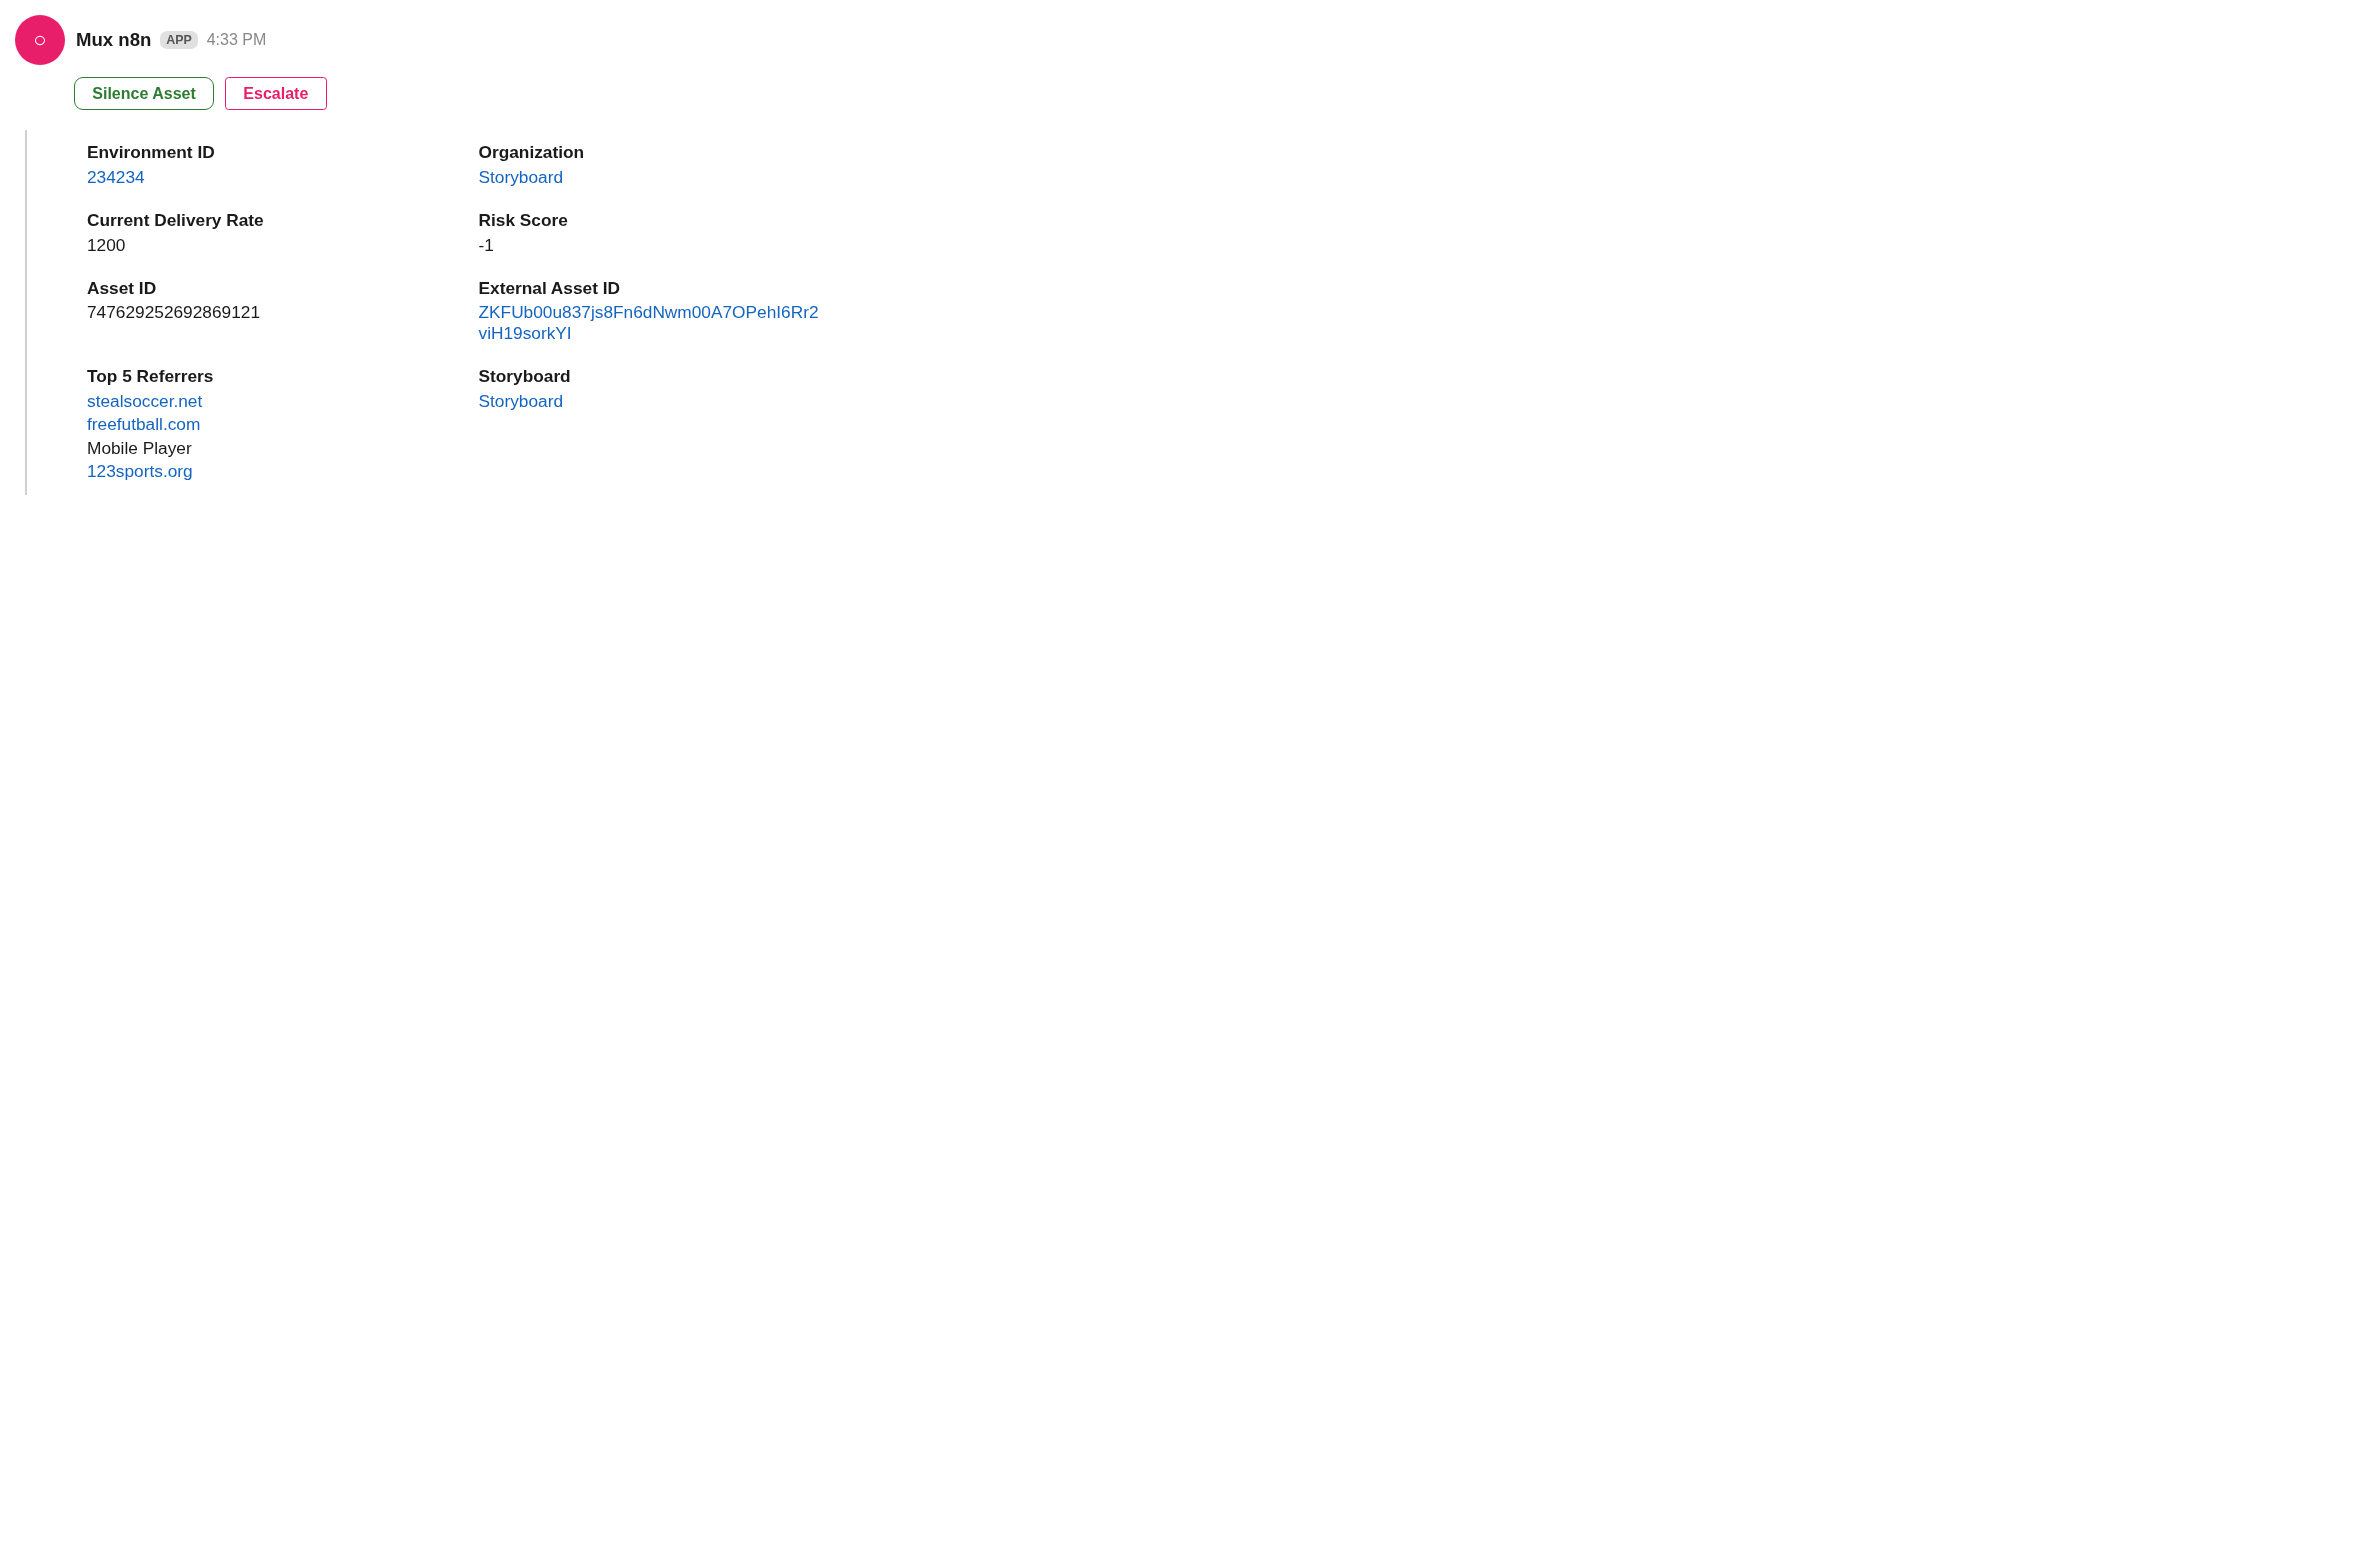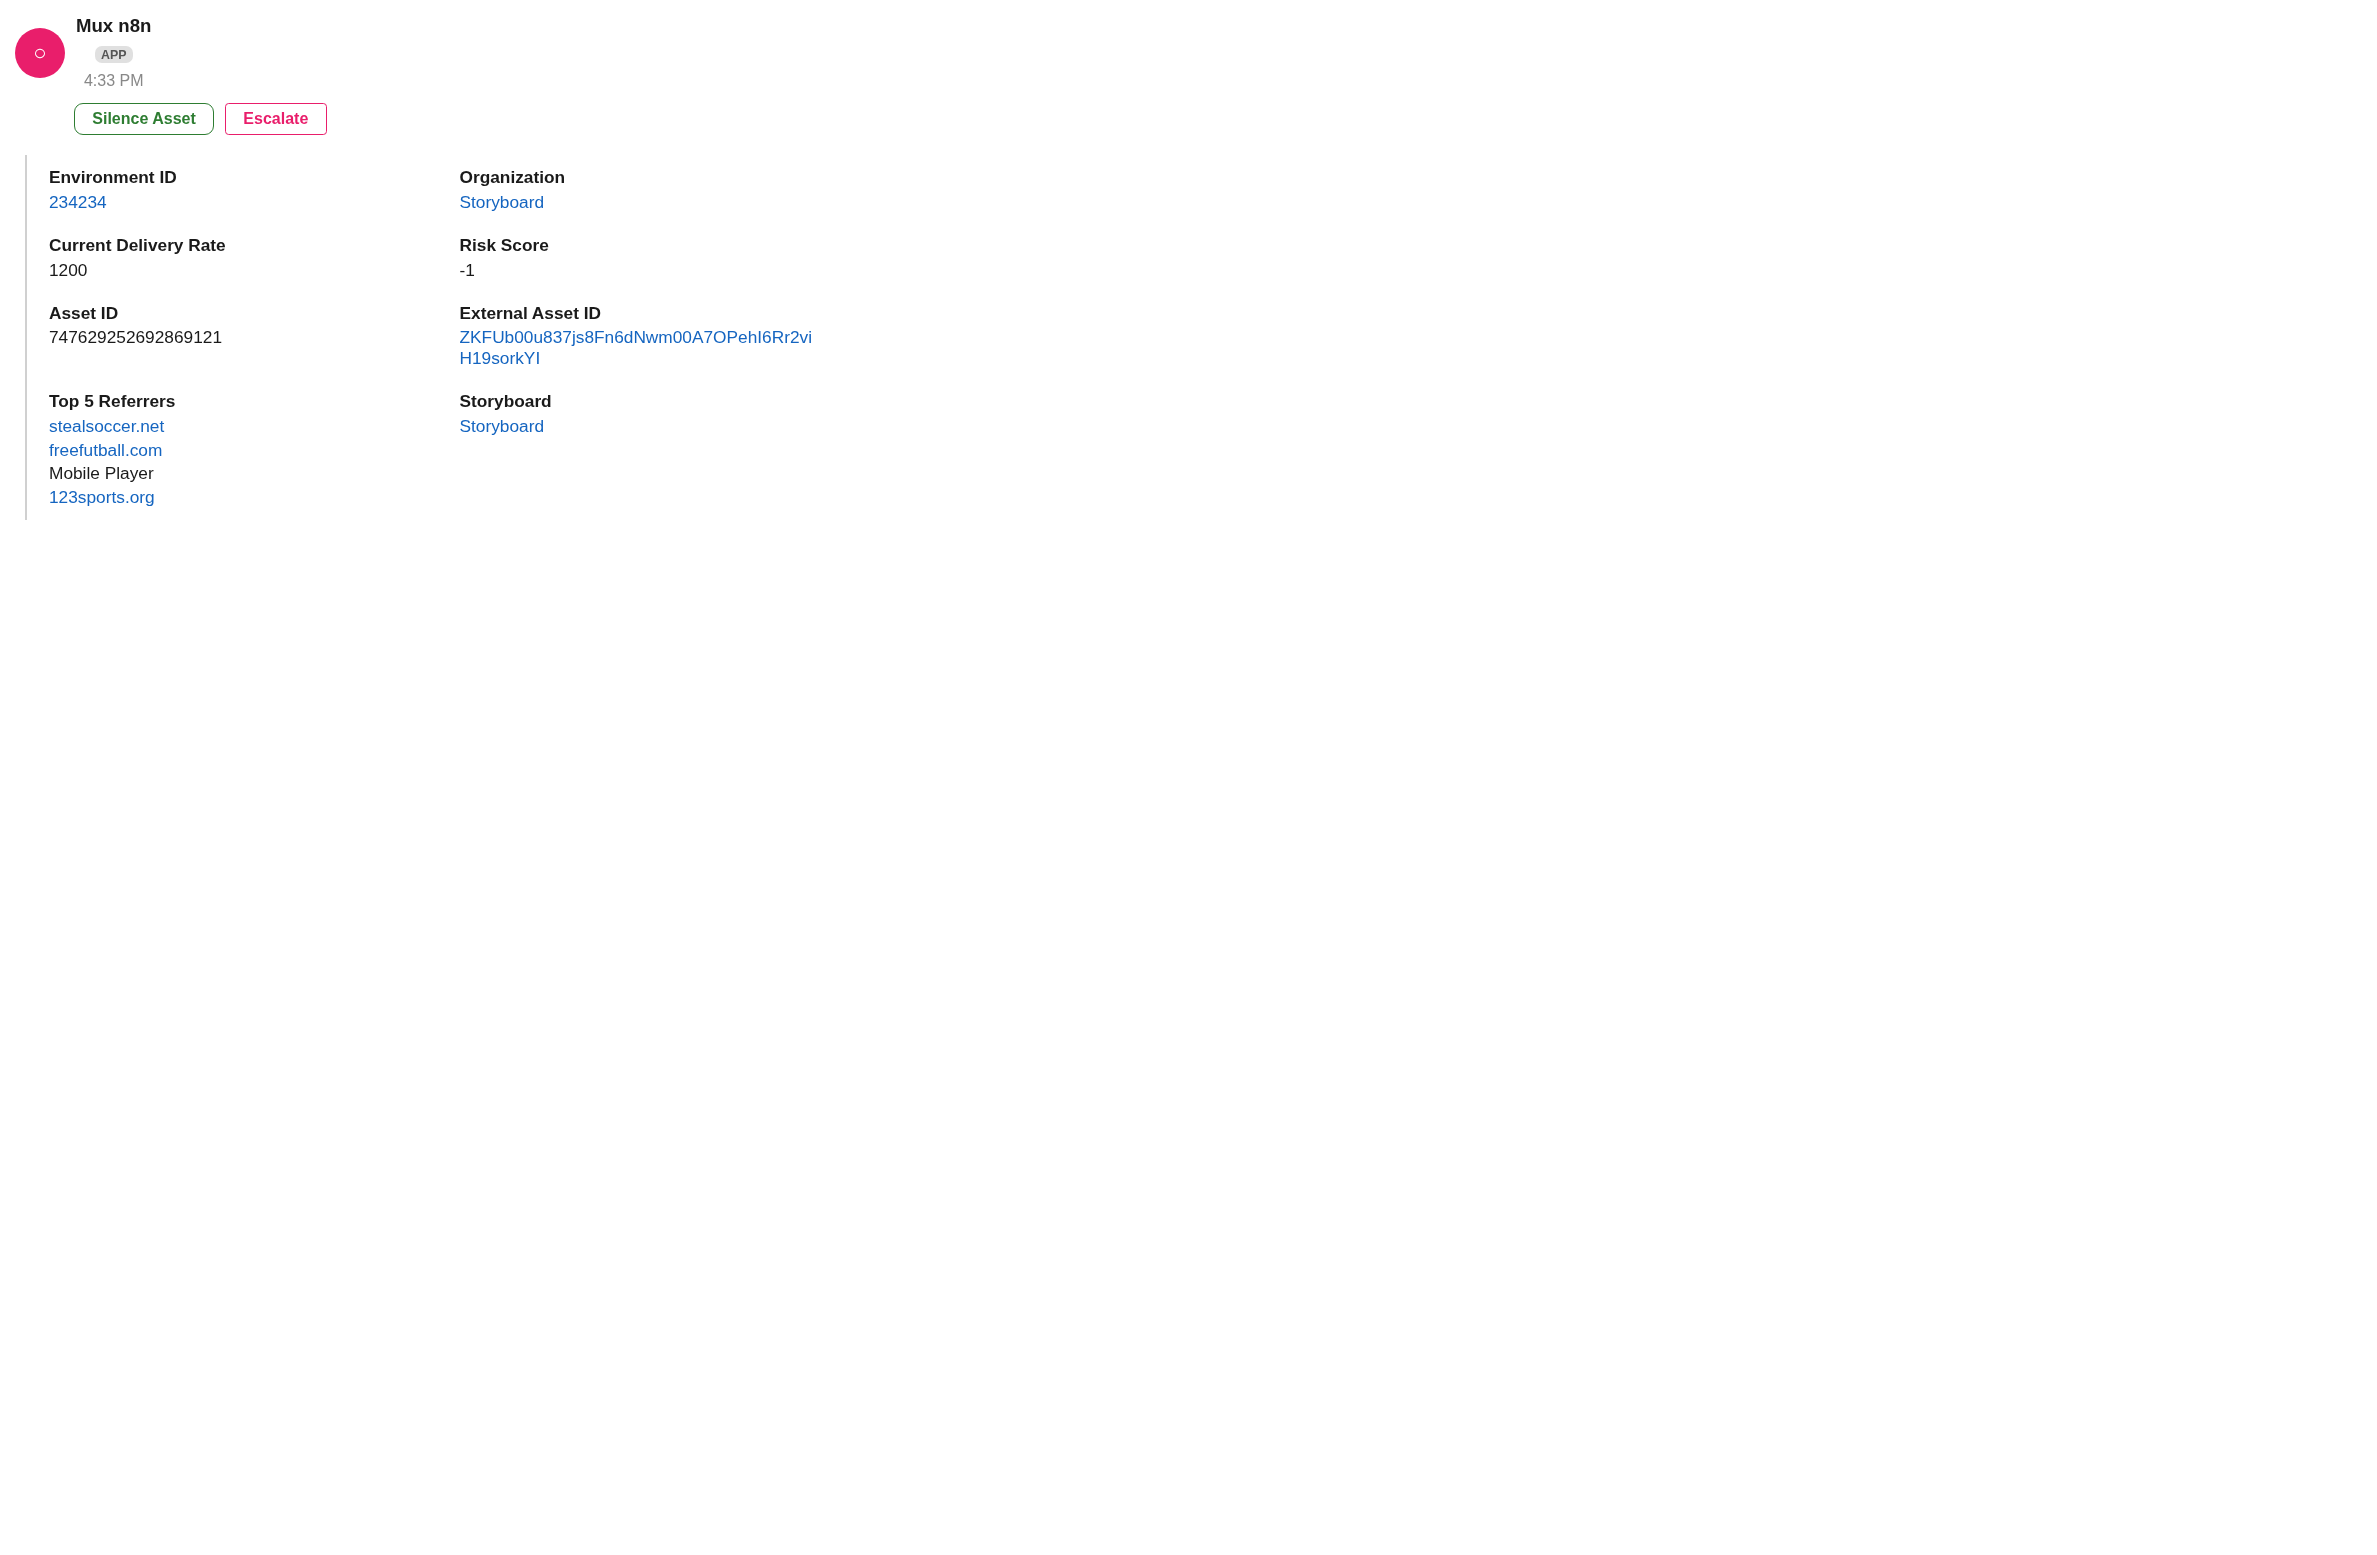--- a/index.html
+++ b/index.html
@@ -41,21 +41,20 @@
 
     .avatar-icon {
       color: white;
       font-size: 22px;
     }
 
     .header-info {
       display: flex;
       align-items: center;
       gap: 8.7px;
-      flex-direction: column;
     }
 
     .app-name {
       font-weight: 700;
       font-size: 18.6px;
       color: #1a1a1a;
     }
 
     .app-badge {
       background: #e0e0e0;
@@ -105,20 +104,21 @@
       padding-left: 22px;
       margin-left: 10px;
       margin-bottom: 18.6px;
     }
 
     .info-grid {
       display: grid;
       grid-template-columns: 1fr 1fr;
       gap: 22px 50px;
       padding: 12.4px 0;
+      margin-left: 38px;
     }
 
     .info-item {
       display: flex;
       flex-direction: column;
       gap: 3.7px;
     }
 
     .info-label {
       font-weight: 700;

